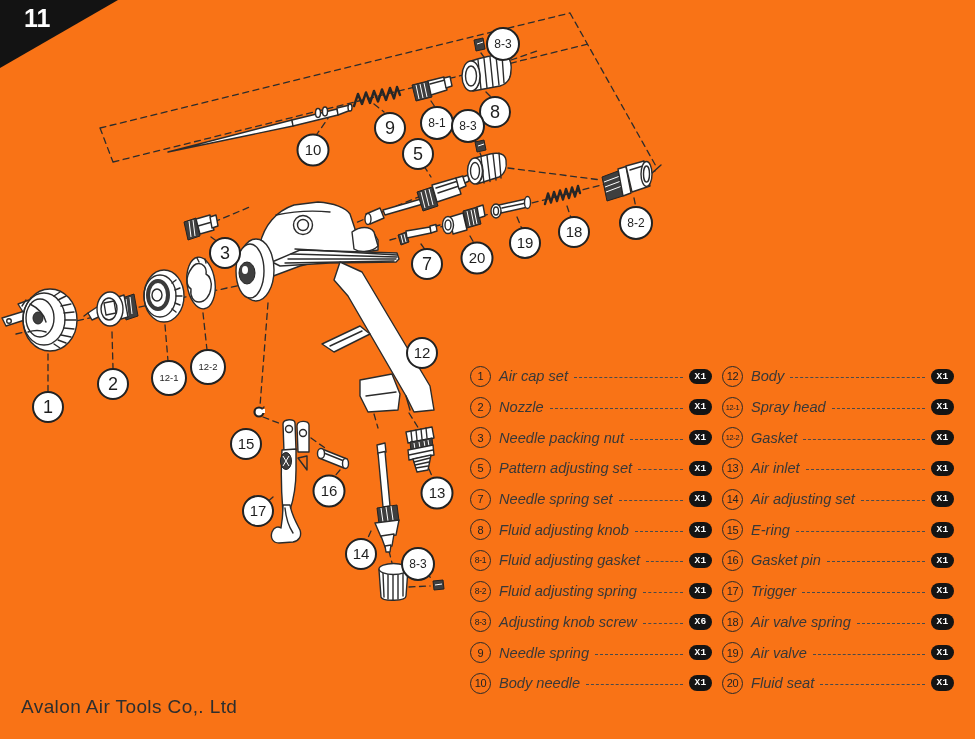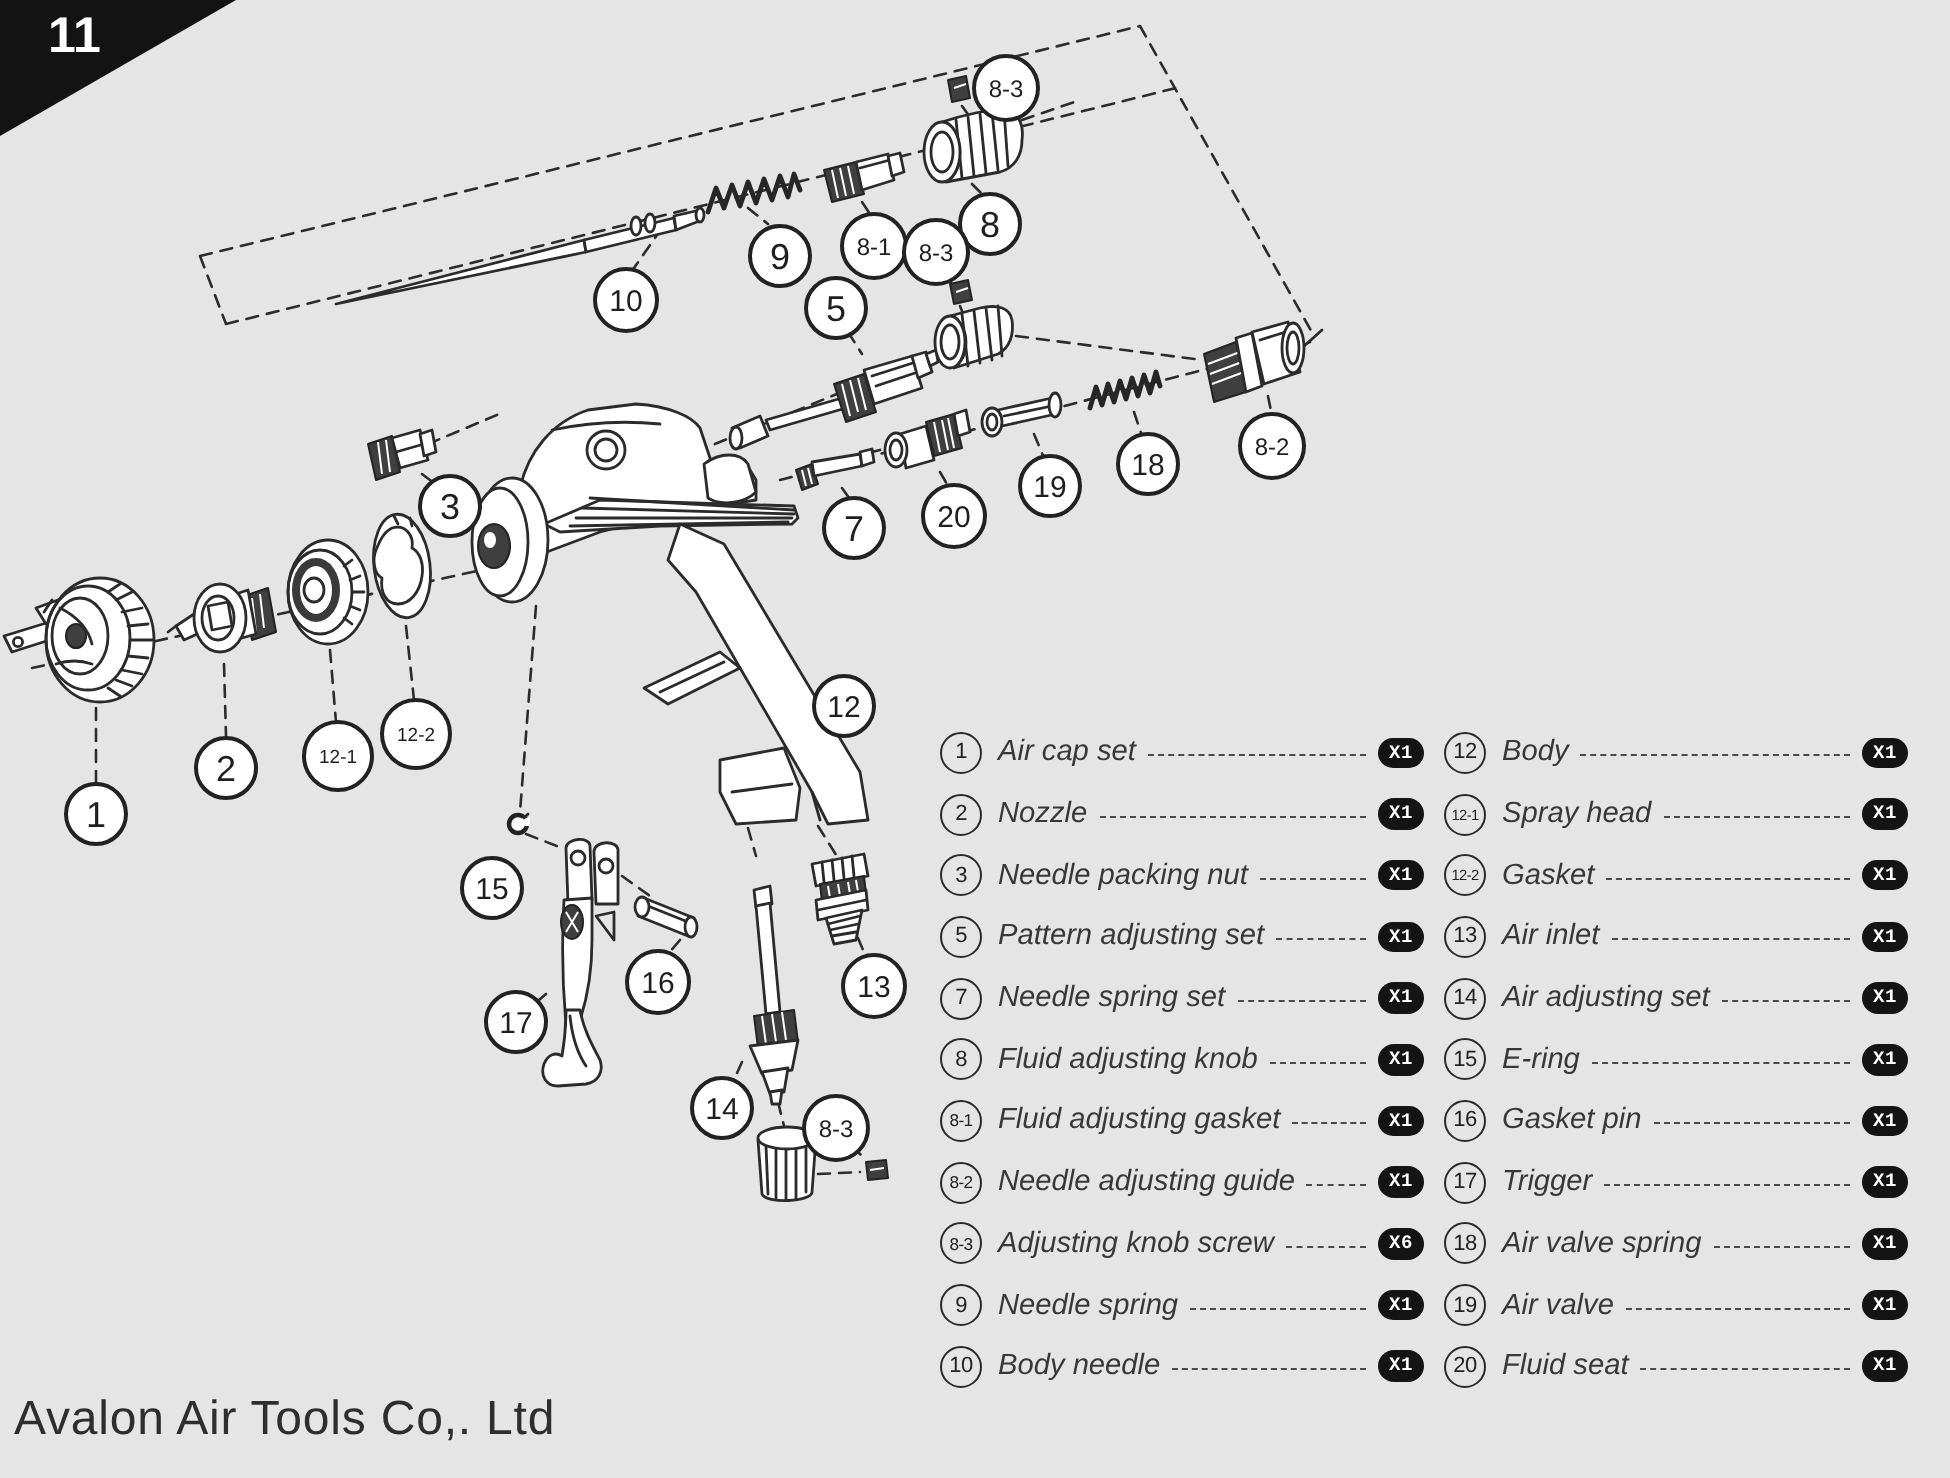--- a/index.html
+++ b/index.html
@@ -1,16 +1,16 @@
 <!DOCTYPE html>
 <html><head>
 <meta charset="utf-8">
 <style>
   html,body{margin:0;padding:0;background:#ffffff;}
-  #stage{position:relative;width:975px;height:739px;background:#e5e5e5;overflow:hidden;
+  #stage{position:relative;width:975px;height:739px;background:#f97316;overflow:hidden;
          font-family:"Liberation Sans",sans-serif;}
   
   .corner{position:absolute;left:0;top:0;width:118px;height:68px;background:#131313;
           -webkit-clip-path:polygon(0 0,100% 0,0 100%);clip-path:polygon(0 0,100% 0,0 100%);}
   .corner .num{position:absolute;left:24px;top:4px;color:#fff;font-size:25px;font-weight:700;}
   
   svg.diagram{position:absolute;left:0;top:0;}
   .dash{fill:none;stroke:#2c2c2c;stroke-width:1.3;stroke-dasharray:6 4.5;stroke-linecap:round;}
   .ln{fill:none;stroke:#2b2b2b;stroke-width:1.4;stroke-linejoin:round;stroke-linecap:round;}
   .fw{fill:#ffffff;stroke:#2b2b2b;stroke-width:1.4;stroke-linejoin:round;}
@@ -26,21 +26,21 @@
   .pcol.c1{width:242px;} .pcol.c2{width:232px;}
   .prow{display:flex;align-items:center;height:30.7px;}
   .pnum{flex:none;width:21px;height:21px;border:1.6px solid #2a2a2a;border-radius:50%;
         display:flex;align-items:center;justify-content:center;color:#222;font-size:11px;
         letter-spacing:-0.3px;box-sizing:border-box;}
   .pnum.n2{font-size:8.6px;} .pnum.n3{font-size:7.4px;}
   .pname{margin-left:8px;font-size:14.6px;color:#383838;white-space:nowrap;font-style:italic;}
   .dots{flex:1;border-top:1.7px dashed #4a4a4a;margin:3px 6px 0 6px;min-width:8px;}
   .qty{flex:none;background:#141414;color:#fff;font-size:9.5px;font-weight:700;
        padding:2px 5.5px 2.5px;border-radius:8px;letter-spacing:.3px;font-family:Liberation Mono, monospace;}
-  .company{position:absolute;left:7px;top:696px;font-size:24px;color:#2e2e2e;letter-spacing:.4px;}
+  .company{position:absolute;left:21px;top:696px;font-size:19px;color:#2e2e2e;letter-spacing:.4px;}
 </style>
 </head>
 <body>
 
 <div id="stage">
 
   <div class="corner">
     <span class="num">11</span>
   </div>
 
@@ -418,21 +418,21 @@
           <span class="qty">X1</span>
         </div>
       <div class="prow">
           <span class="pnum n2">8-1</span>
           <span class="pname">Fluid adjusting gasket</span>
           <span class="dots"></span>
           <span class="qty">X1</span>
         </div>
       <div class="prow">
           <span class="pnum n2">8-2</span>
-          <span class="pname">Needle adjusting guide</span>
+          <span class="pname">Fluid adjusting spring</span>
           <span class="dots"></span>
           <span class="qty">X1</span>
         </div>
       <div class="prow">
           <span class="pnum n2">8-3</span>
           <span class="pname">Adjusting knob screw</span>
           <span class="dots"></span>
           <span class="qty">X6</span>
         </div>
       <div class="prow">

